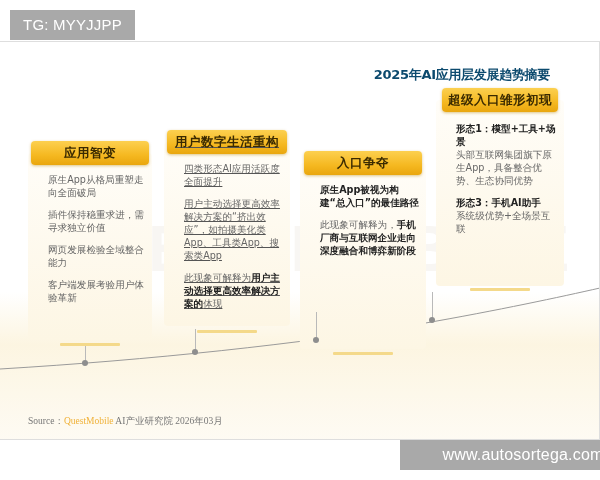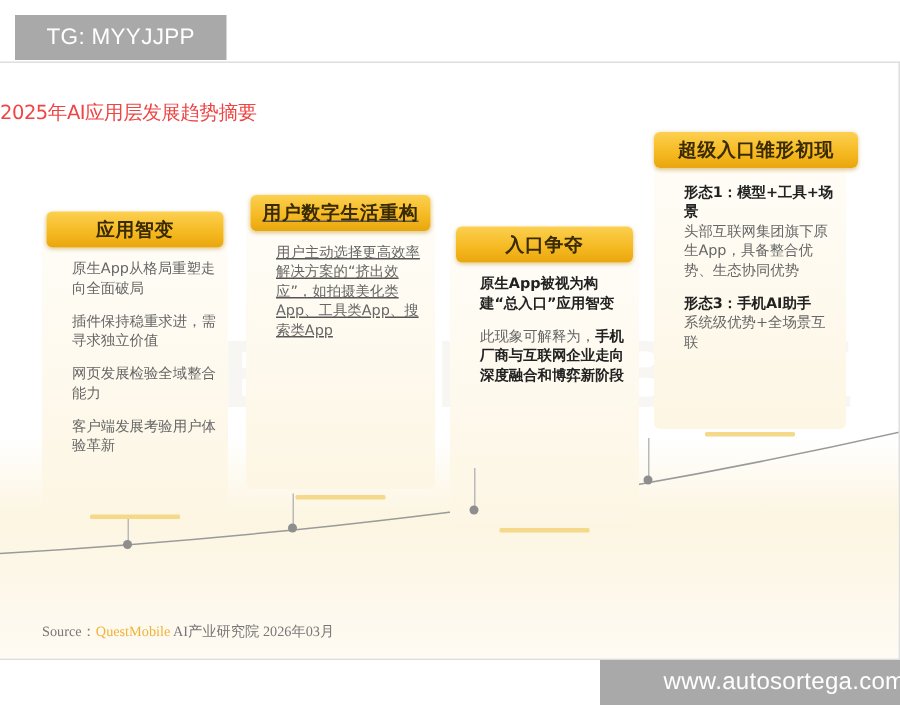--- a/index.html
+++ b/index.html
@@ -6,40 +6,40 @@
   body {
     width:600px; height:480px; position:relative; overflow:hidden;
     background:#ffffff;
     font-family:"DejaVu Sans","Liberation Sans",sans-serif;
     color:#555;
   }
   .badge {
     position:absolute; background:#a9a9a9; color:#ffffff;
     font-family:"Liberation Sans",sans-serif; letter-spacing:0.2px;
   }
-  .badge-tl { left:10px; top:10px; width:141px; height:30px; line-height:30px; font-size:15px; text-align:center; }
+  .badge-tl { left:10px; top:10px; width:125px; height:30px; line-height:30px; font-size:15px; text-align:center; }
   .badge-br { left:400px; top:440px; width:190px; height:30px; line-height:30px; font-size:16px; text-align:center;padding-left:28px; }
 
   .panel {
     position:absolute; left:0; top:41px; width:599px; height:397px;
     border:1px solid #dedede; border-left:none;
     background:#ffffff; overflow:hidden;
   }
   .panel-fill {
     position:absolute; left:0; top:250px; width:600px; height:150px;
     background:linear-gradient(180deg, rgba(253,246,228,0.0) 0%, rgba(252,244,222,0.9) 35%, rgba(253,248,236,0.6) 100%);
   }
   .watermark {
     position:absolute; left:40px; top:170px; font-size:64px; font-weight:bold;
     color:rgba(235,230,220,0.35); letter-spacing:6px; font-family:"Liberation Sans",sans-serif;
     white-space:nowrap;
   }
   .title {
-    position:absolute; left:0; top:24px; width:550px; text-align:left;
-    font-size:13px; color:#ef4444; letter-spacing:-0.3px;
+    position:absolute; left:0; top:24px; width:550px; text-align:right;
+    font-size:13px; color:#0c4a6e; letter-spacing:-0.3px;font-weight:bold;
   }
   svg.curve { position:absolute; left:0; top:0; }
 
   .card { position:absolute; }
   .card-body {
     position:absolute; left:0; top:12px; right:0; bottom:0;
     background:linear-gradient(180deg,#fffdf8 0%,#fdf6e4 100%);
     border-radius:4px;
   }
   .card-head {
@@ -91,42 +91,44 @@
     </div>
     <div class="card-line" style="bottom:-6px;"></div>
   </div>
   <div class="stem" style="left:85px; top:304px; height:16px;"></div>
   <div class="dot" style="left:82px; top:318px;"></div>
 
   <div class="card" style="left:164px; top:88px; width:126px; height:196px;text-decoration:underline;">
     <div class="card-body"></div>
     <div class="card-head" style="width:120px;">用户数字生活重构</div>
     <div class="card-items">
+      <div class="item">四类形态AI应用活跃度全面提升</div>
       <div class="item">用户主动选择更高效率解决方案的“挤出效应”，如拍摄美化类App、工具类App、搜索类App</div>
+      <div class="item"><span>此现象可解释为</span><b>用户主动选择更高效率解决方案的</b><span>体现</span></div>
     </div>
     <div class="card-line" style="bottom:-7px;"></div>
   </div>
   <div class="stem" style="left:195px; top:287px; height:22px;"></div>
   <div class="dot" style="left:192px; top:307px;"></div>
 
   <div class="card" style="left:300px; top:65px; width:126px; height:198px;margin-top:44px;">
     <div class="card-body"></div>
     <div class="card-head" style="width:118px;">入口争夺</div>
     <div class="card-items">
-      <div class="item"><b>原生App被视为构建“总入口”应用智变</b></div>
+      <div class="item"><b>原生App被视为构建“总入口”的最佳路径</b></div>
       <div class="item"><span>此现象可解释为，</span><b>手机厂商与互联网企业走向深度融合和博弈新阶段</b></div>
     </div>
     <div class="card-line" style="bottom:-6px;"></div>
   </div>
   <div class="stem" style="left:316px; top:270px; height:26px;"></div>
   <div class="dot" style="left:313px; top:295px;"></div>
 
   <div class="card" style="left:436px; top:46px; width:128px; height:198px;">
     <div class="card-body"></div>
-    <div class="card-head" style="width:136px;">超级入口雏形初现</div>
+    <div class="card-head" style="width:116px;">超级入口雏形初现</div>
     <div class="card-items" style="padding-top:10px;">
       <div class="item"><b>形态1：模型+工具+场景</b><br><span>头部互联网集团旗下原生App，具备整合优势、生态协同优势</span></div>
       <div class="item"><b>形态3：手机AI助手</b><br><span>系统级优势+全场景互联</span></div>
     </div>
     <div class="card-line" style="bottom:-5px;"></div>
   </div>
   <div class="stem" style="left:432px; top:250px; height:26px;"></div>
   <div class="dot" style="left:429px; top:275px;"></div>
 
   <div class="source">

